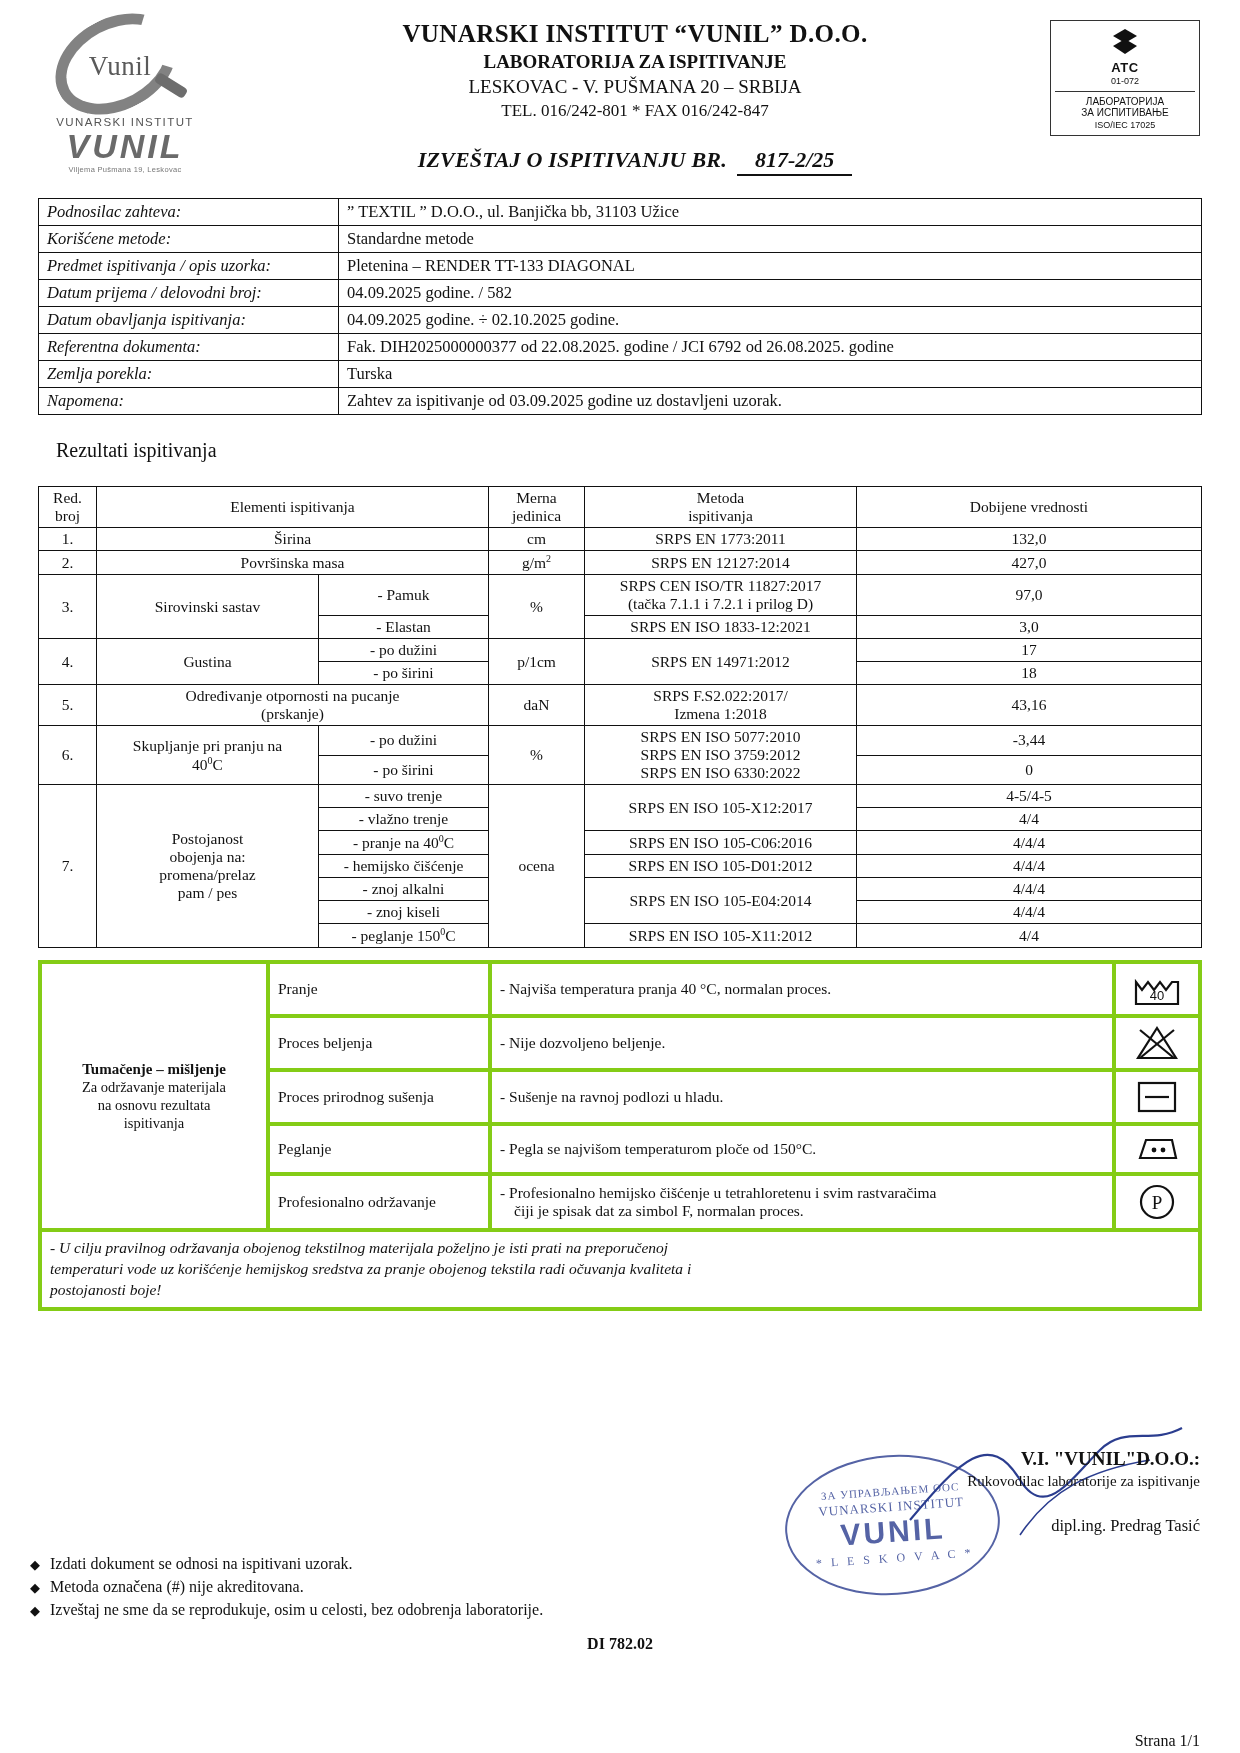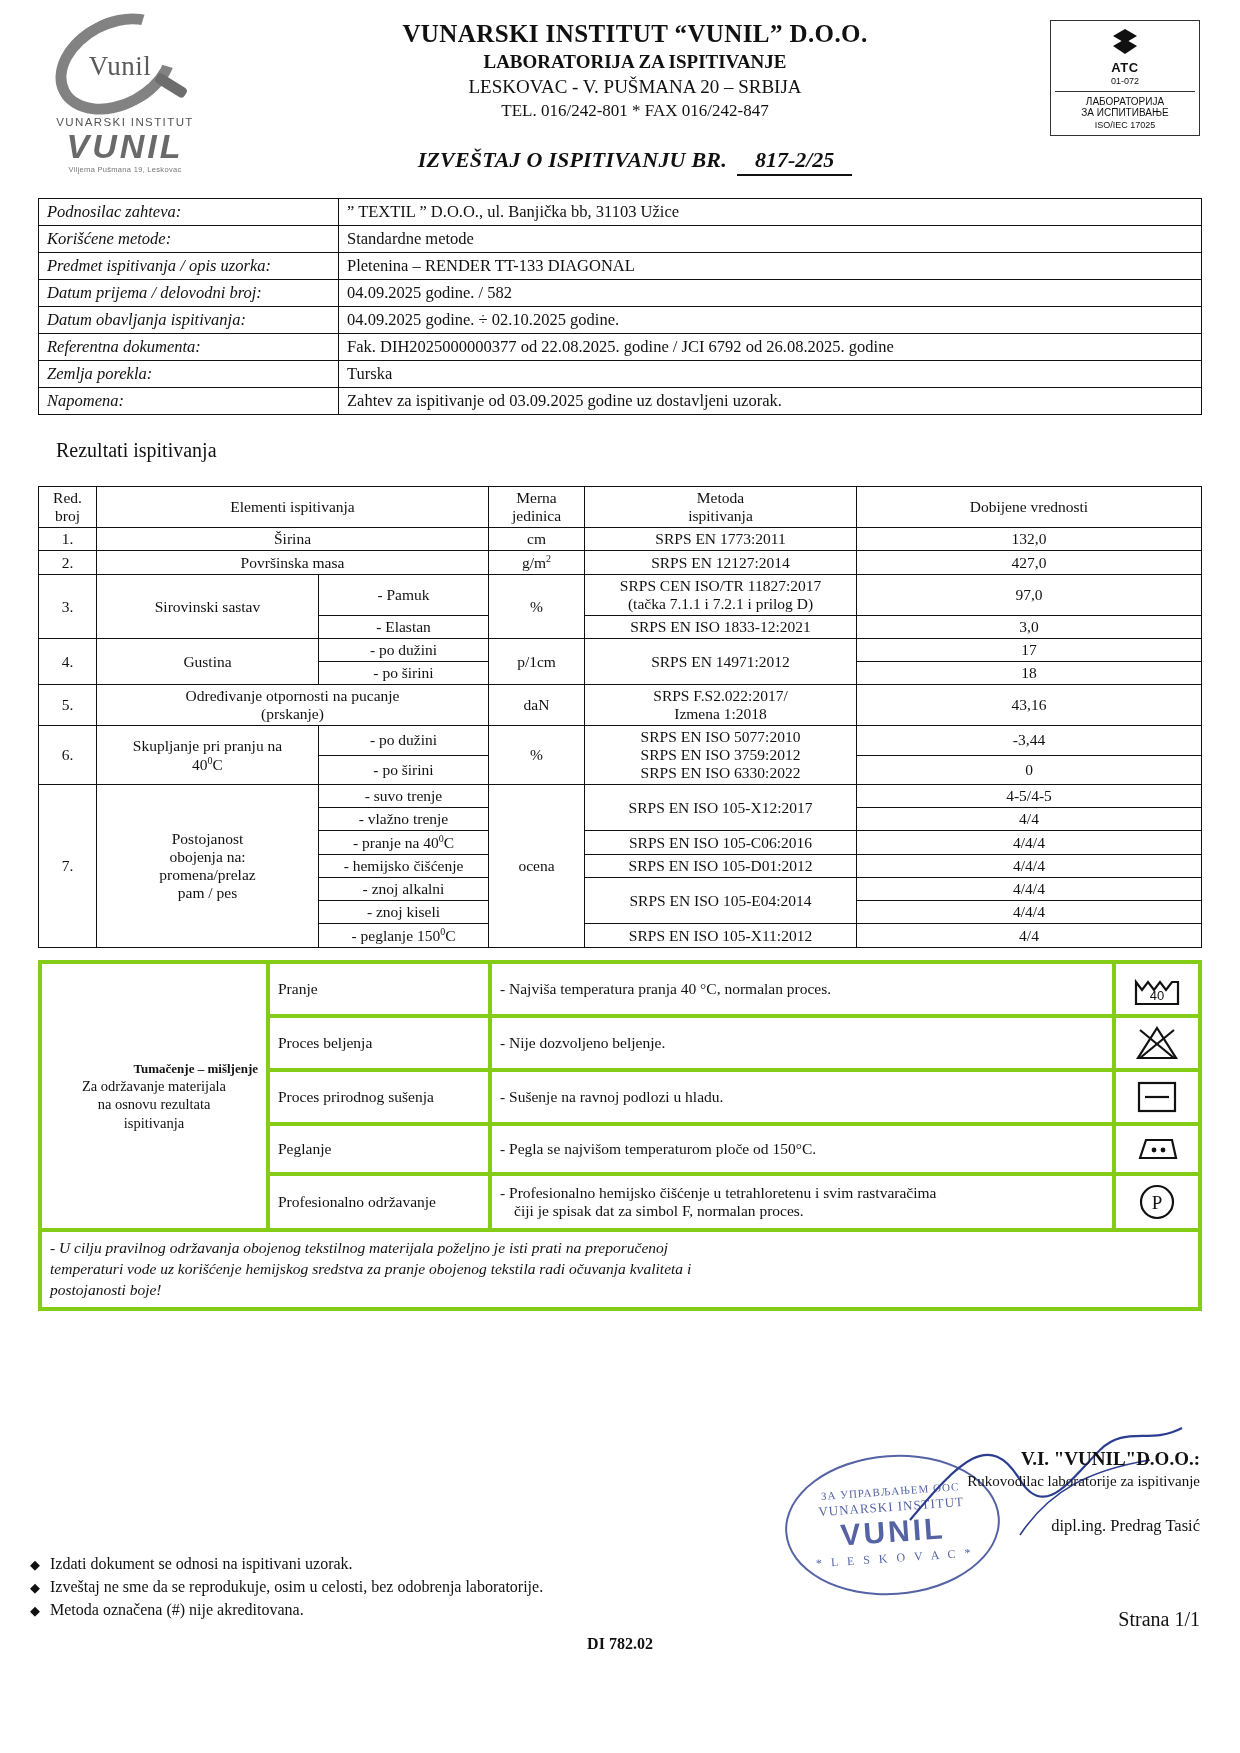--- a/index.html
+++ b/index.html
@@ -73,21 +73,21 @@
   .c-un { width: 96px; }
   .c-me { width: 272px; }
   .c-va { width: auto; }
   td.left { text-align:left; padding-left:10px; }
   sup { font-size: 10px; }
 
   
   table.care { width:100%; border-collapse:collapse; margin-top: 12px; border:2px solid #111; table-layout:fixed; }
   table.care td { border:4px solid #84cc16; font-size:15.5px; padding:6px 8px; vertical-align:middle; }
   .care-left { width: 228px; text-align:center; border-right:1px solid #111; }
-  .care-left .b { font-weight:bold; font-size:13px;text-align:right; }
+  .care-left .b { font-weight:bold; font-size:15px; }
   .care-left .s { font-size:14.5px; line-height:1.25; }
   .care-proc { width: 222px; padding-left:14px; }
   .care-desc { padding-left:10px; }
   .care-sym { width: 86px; text-align:center; }
   .care-note { font-style:italic; font-size:15px; padding:6px 10px 8px 24px; line-height:1.35; }
   svg { display:block; margin:0 auto; }
 
   
   .sig { position:absolute; right:40px; top:1448px; width:520px; text-align:right; }
   .sig .l1 { font-weight:bold; font-size:19px; }
@@ -103,21 +103,21 @@
   .stamp .s2 { font-size:13px; letter-spacing:1px; margin-top:2px; }
   .stamp .s3 { font-family:"Liberation Sans", sans-serif; font-weight:bold; font-size:30px; letter-spacing:3px; }
   .stamp .s4 { font-size:12px; letter-spacing:3px; margin-top:2px; }
   .sig-scribble { position:absolute; left:900px; top:1420px; width:290px; height:120px; pointer-events:none; }
 
   
   .notes { position:absolute; left:30px; top:1555px; font-size:16px; }
   .notes div { margin-bottom:5px; }
   .diamond { color:#111; margin-right:10px; font-size:13px; }
   .docid { position:absolute; left:0; right:0; top:1635px; text-align:center; font-weight:bold; font-size:16px; }
-  .pageno { position:absolute; right:40px; top:1608px; font-size:20px; }
+  .pageno { position:absolute; right:40px; top:1732px; font-size:16px; }
 </style>
 </head>
 <body>
 
 <div class="page">
 
   <div class="header">
     <div class="logo-col">
       <div class="logo-mark">
         <div class="logo-swoosh"></div>
@@ -447,18 +447,18 @@
   </svg>
 
   <div class="sig">
     <div class="l1">V.I. "VUNIL"D.O.O.:</div>
     <div class="l2">Rukovodilac laboratorije za ispitivanje</div>
     <div class="l3">dipl.ing. Predrag Tasić</div>
   </div>
 
   <div class="notes">
     <div><span class="diamond">◆</span><span>Izdati dokument se odnosi na ispitivani uzorak.</span></div>
+    <div><span class="diamond">◆</span><span>Metoda označena (#) nije akreditovana.</span></div>
     <div><span class="diamond">◆</span><span>Izveštaj ne sme da se reprodukuje, osim u celosti, bez odobrenja laboratorije.</span></div>
-    <div><span class="diamond">◆</span><span>Metoda označena (#) nije akreditovana.</span></div>
   </div>
   <div class="docid">DI 782.02</div>
   <div class="pageno">Strana 1/1</div>
 </div>
 
 </body></html>

